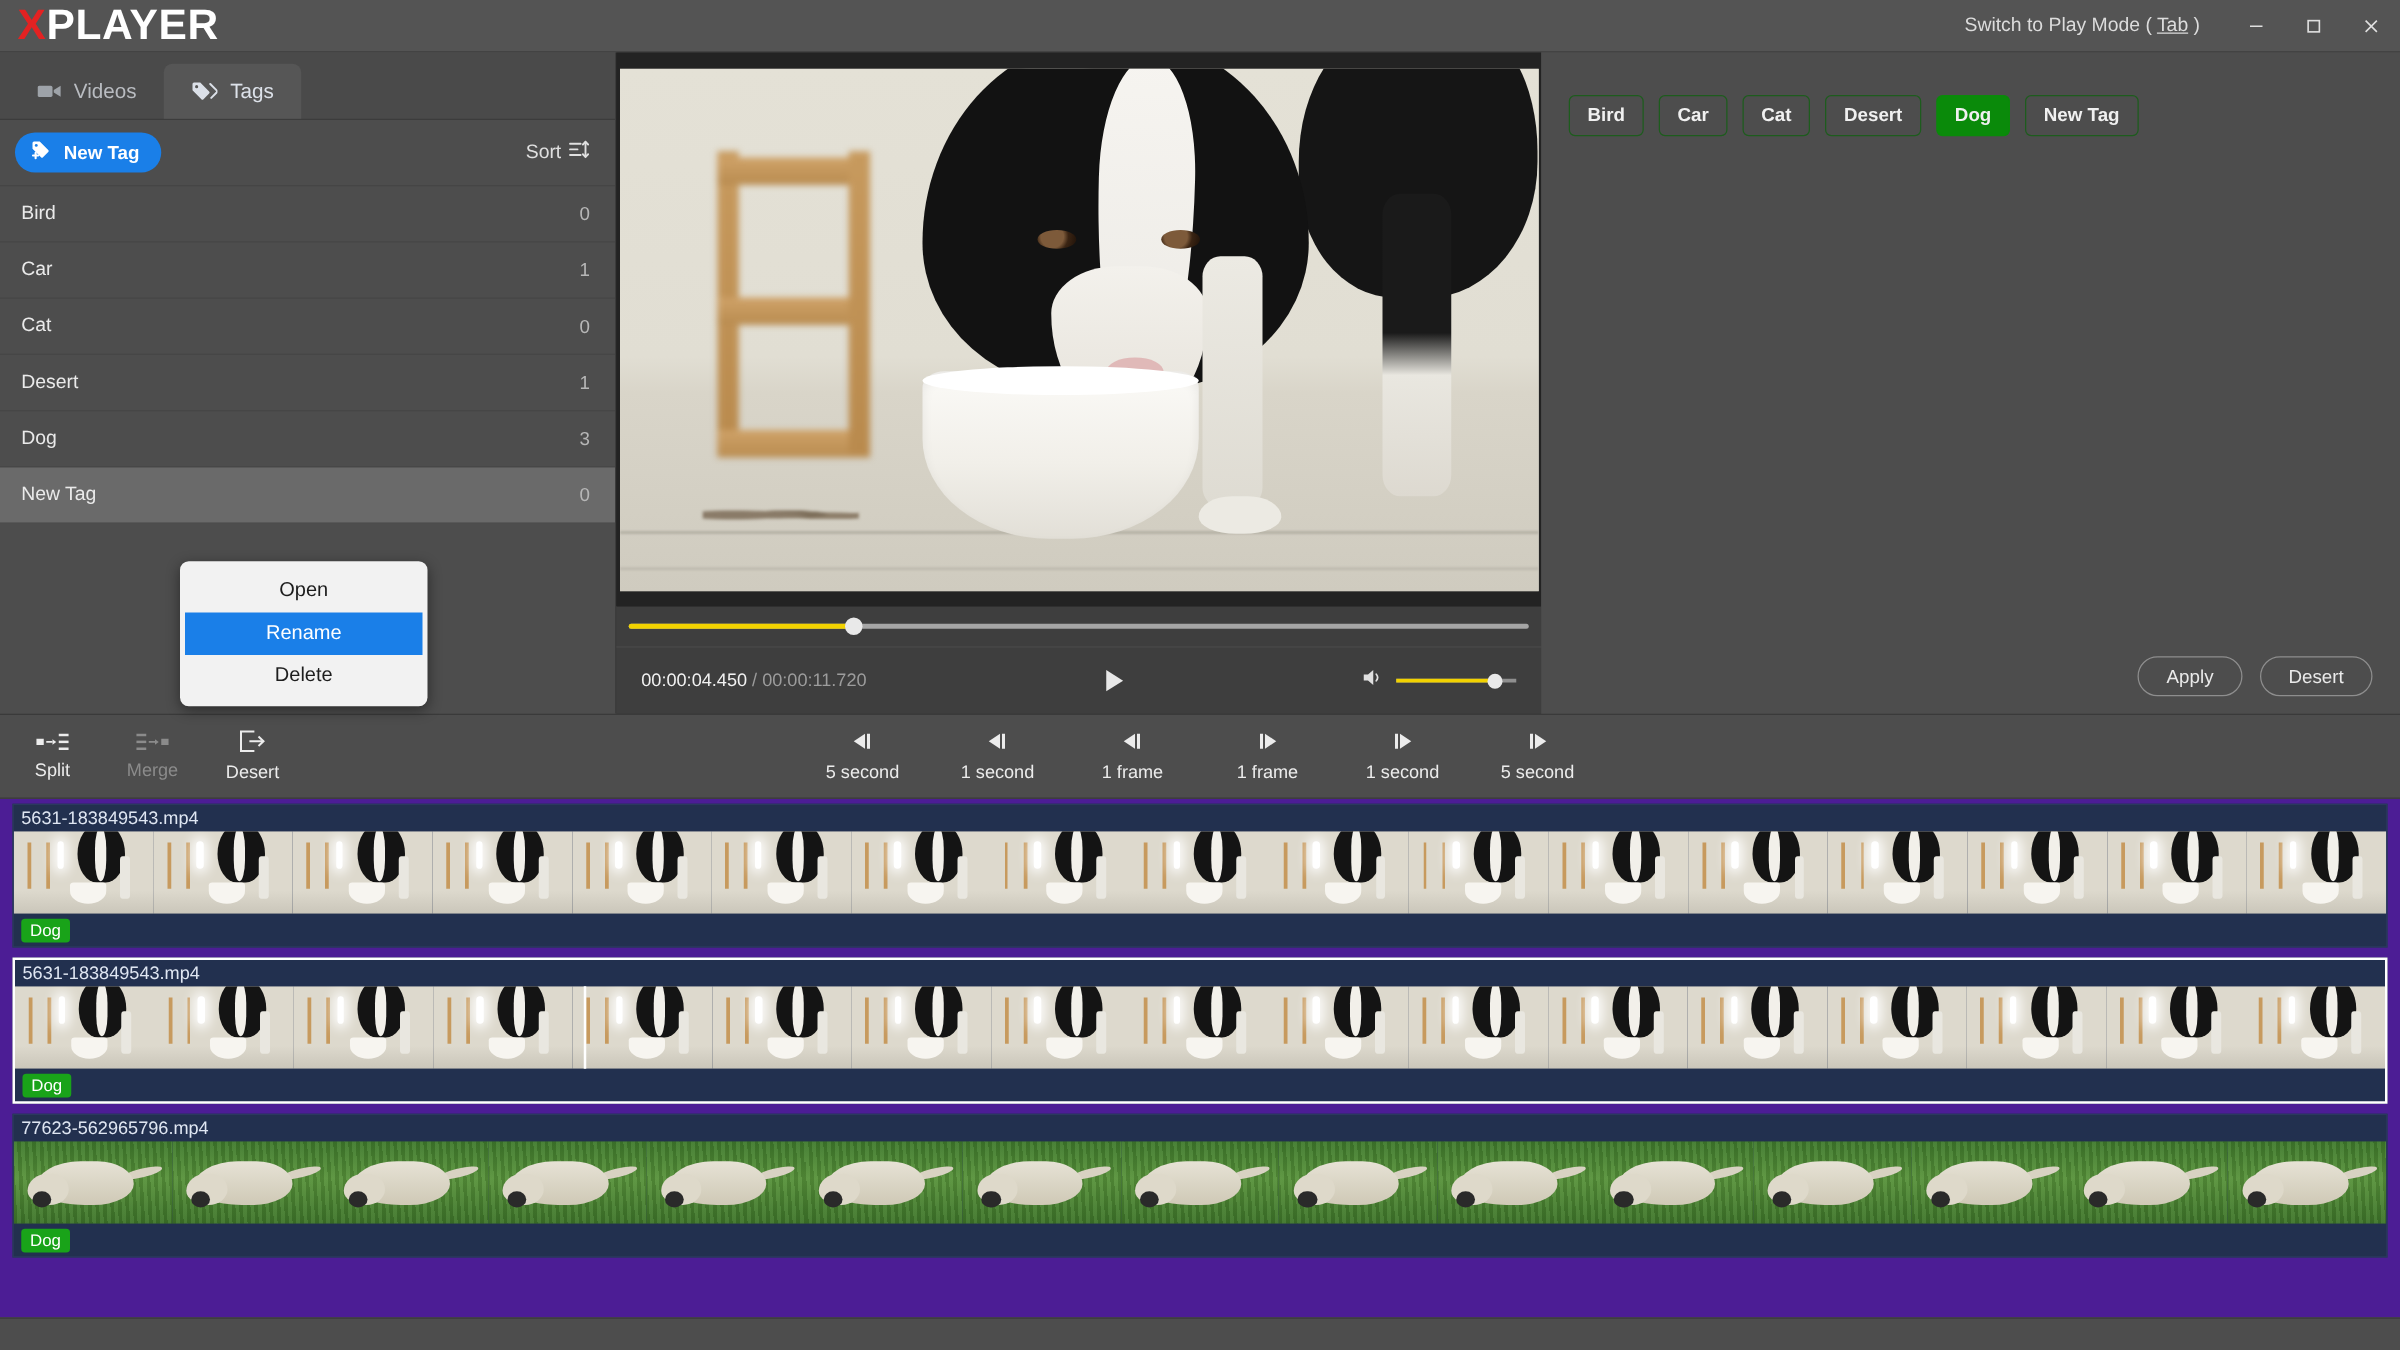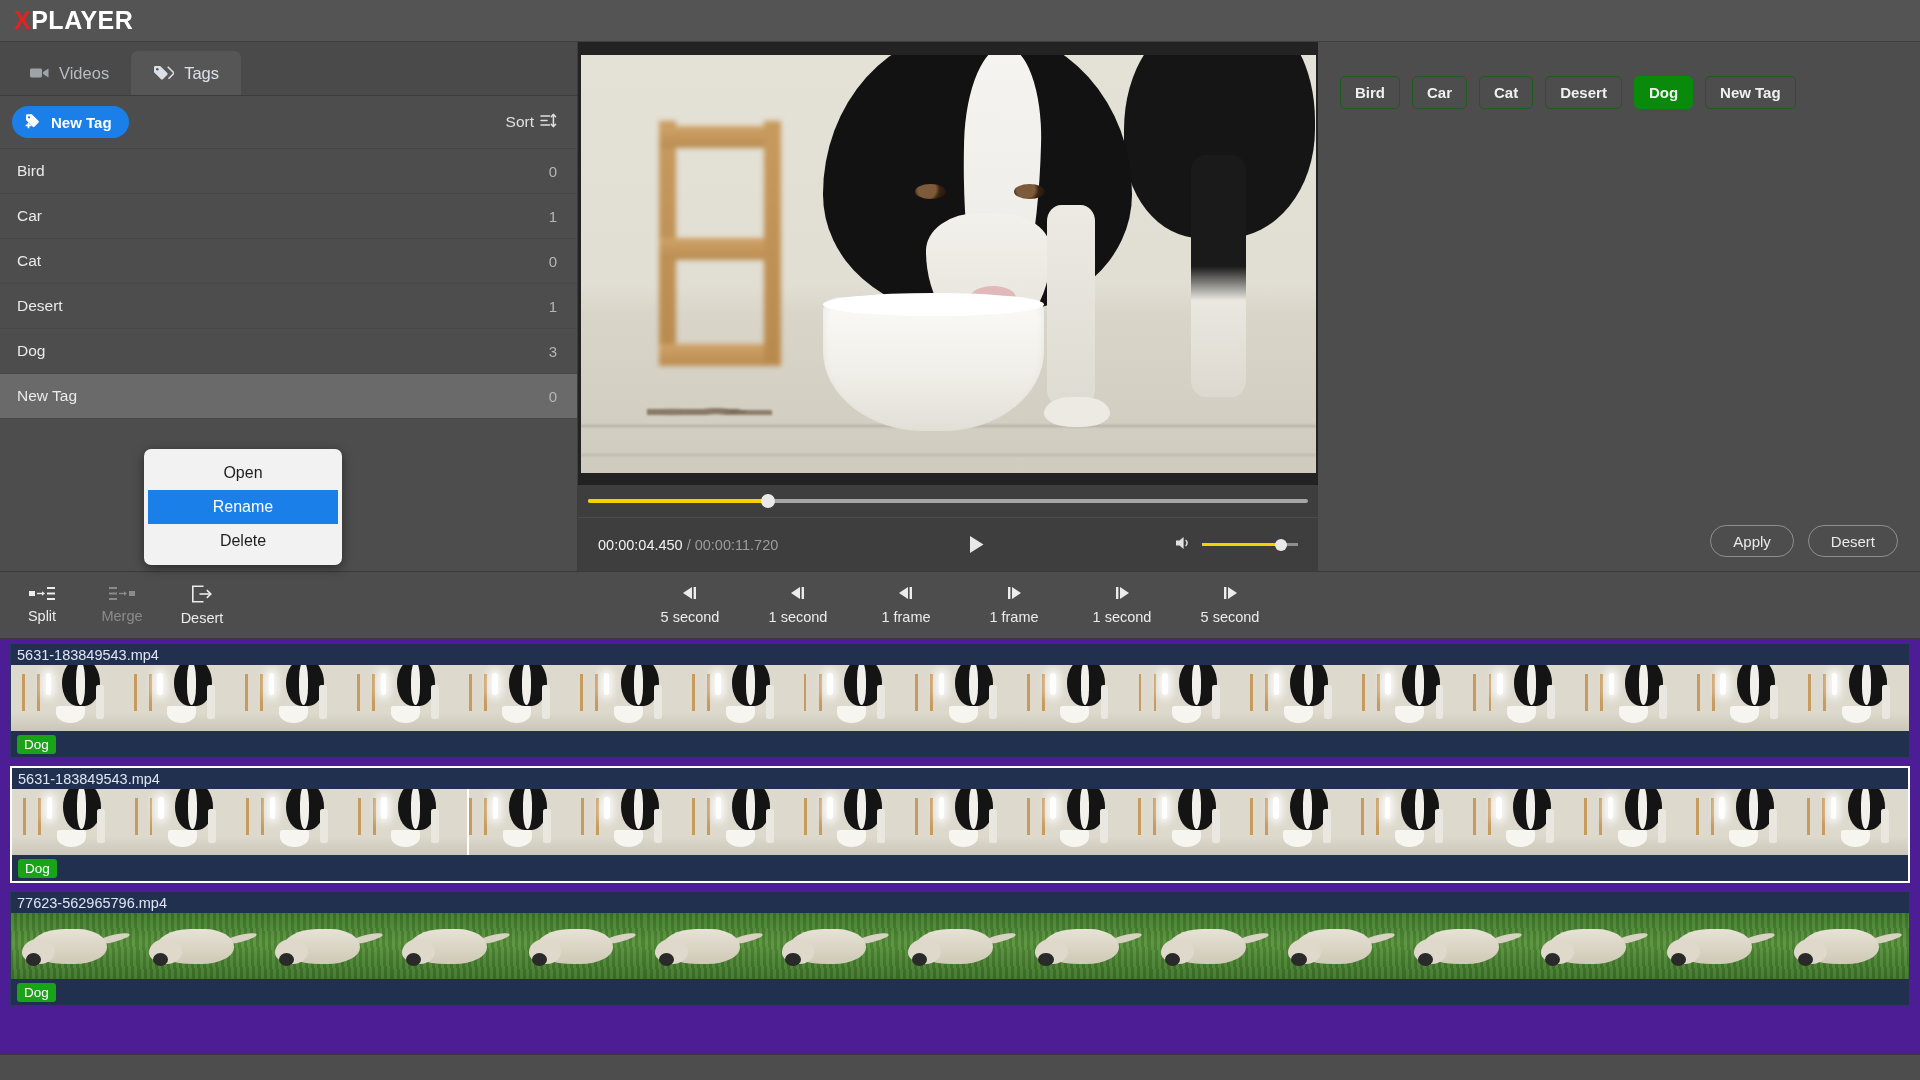--- a/index.html
+++ b/index.html
@@ -12,41 +12,41 @@
   }
 
   
   #titlebar {
     height: 42px; width: 100%;
     background: #545454;
     display: flex; align-items: center;
     border-bottom: 1px solid #3e3e3e;
     position: relative;
   }
-  #logo { font-size: 25px; font-weight: bold; letter-spacing: .5px; padding-left: 14px; }
+  #logo { font-size: 34px; font-weight: bold; letter-spacing: .5px; padding-left: 14px; }
   #logo .x { color: #e32222; }
   #logo .rest { color: #ffffff; }
   #tb-right { margin-left: auto; display: flex; align-items: center; height: 100%; }
   #switch-mode {
     font-size: 15.5px; color: #dcdcdc; padding: 0 22px;
     white-space: nowrap; line-height: 42px; cursor: default;
   }
   #switch-mode u { text-decoration: underline; }
   .wbtn {
     width: 46px; height: 42px; display: flex; align-items: center; justify-content: center;
     cursor: default;
   }
   .wbtn svg { display: block; }
 
   
   #main { display: flex; width: 100%; height: 529px; }
 
   
   #left-panel {
-    width: 578px; height: 100%;
+    width: 493px; height: 100%;
     background: #4d4d4d;
     border-right: 1px solid #3c3c3c;
     position: relative;
   }
   #tabbar {
     height: 54px; background: #4a4a4a;
     display: flex; align-items: flex-end; padding-left: 8px;
     border-bottom: 1px solid #3c3c3c;
   }
   .tab {
@@ -309,20 +309,39 @@
   .th-grass .tail { position:absolute; right:6%; top:34%; width:26%; height:10%; background:#d8d2c2; border-radius:50%; transform:rotate(-14deg); }
 
   #statusbar { height: 42px; width: 100%; background: #4d4d4d; border-top: 1px solid #3a3a3a; }
 </style>
 </head>
 <body>
 
 <div id="titlebar">
   <div id="logo">
     <span class="x">X</span><span class="rest">PLAYER</span>
+  </div>
+  <div id="tb-right">
+    <div id="switch-mode"><span>Switch to Play Mode ( </span><u>Tab</u><span> )</span></div>
+    <div class="wbtn">
+      <svg width="16" height="16" viewBox="0 0 16 16">
+          <line x1="3" y1="8" x2="13" y2="8" stroke="#e0e0e0" stroke-width="1.3"></line>
+        </svg>
+    </div>
+    <div class="wbtn">
+      <svg width="16" height="16" viewBox="0 0 16 16">
+          <rect x="3.5" y="3.5" width="9" height="9" fill="none" stroke="#e0e0e0" stroke-width="1.3"></rect>
+        </svg>
+    </div>
+    <div class="wbtn">
+      <svg width="16" height="16" viewBox="0 0 16 16">
+          <line x1="3.5" y1="3.5" x2="12.5" y2="12.5" stroke="#e0e0e0" stroke-width="1.3"></line>
+          <line x1="12.5" y1="3.5" x2="3.5" y2="12.5" stroke="#e0e0e0" stroke-width="1.3"></line>
+        </svg>
+    </div>
   </div>
 </div>
 
 <div id="main">
 
   <div id="left-panel">
     <div id="tabbar">
       <div class="tab">
         <span>
           <svg width="19" height="14" viewBox="0 0 19 14">

